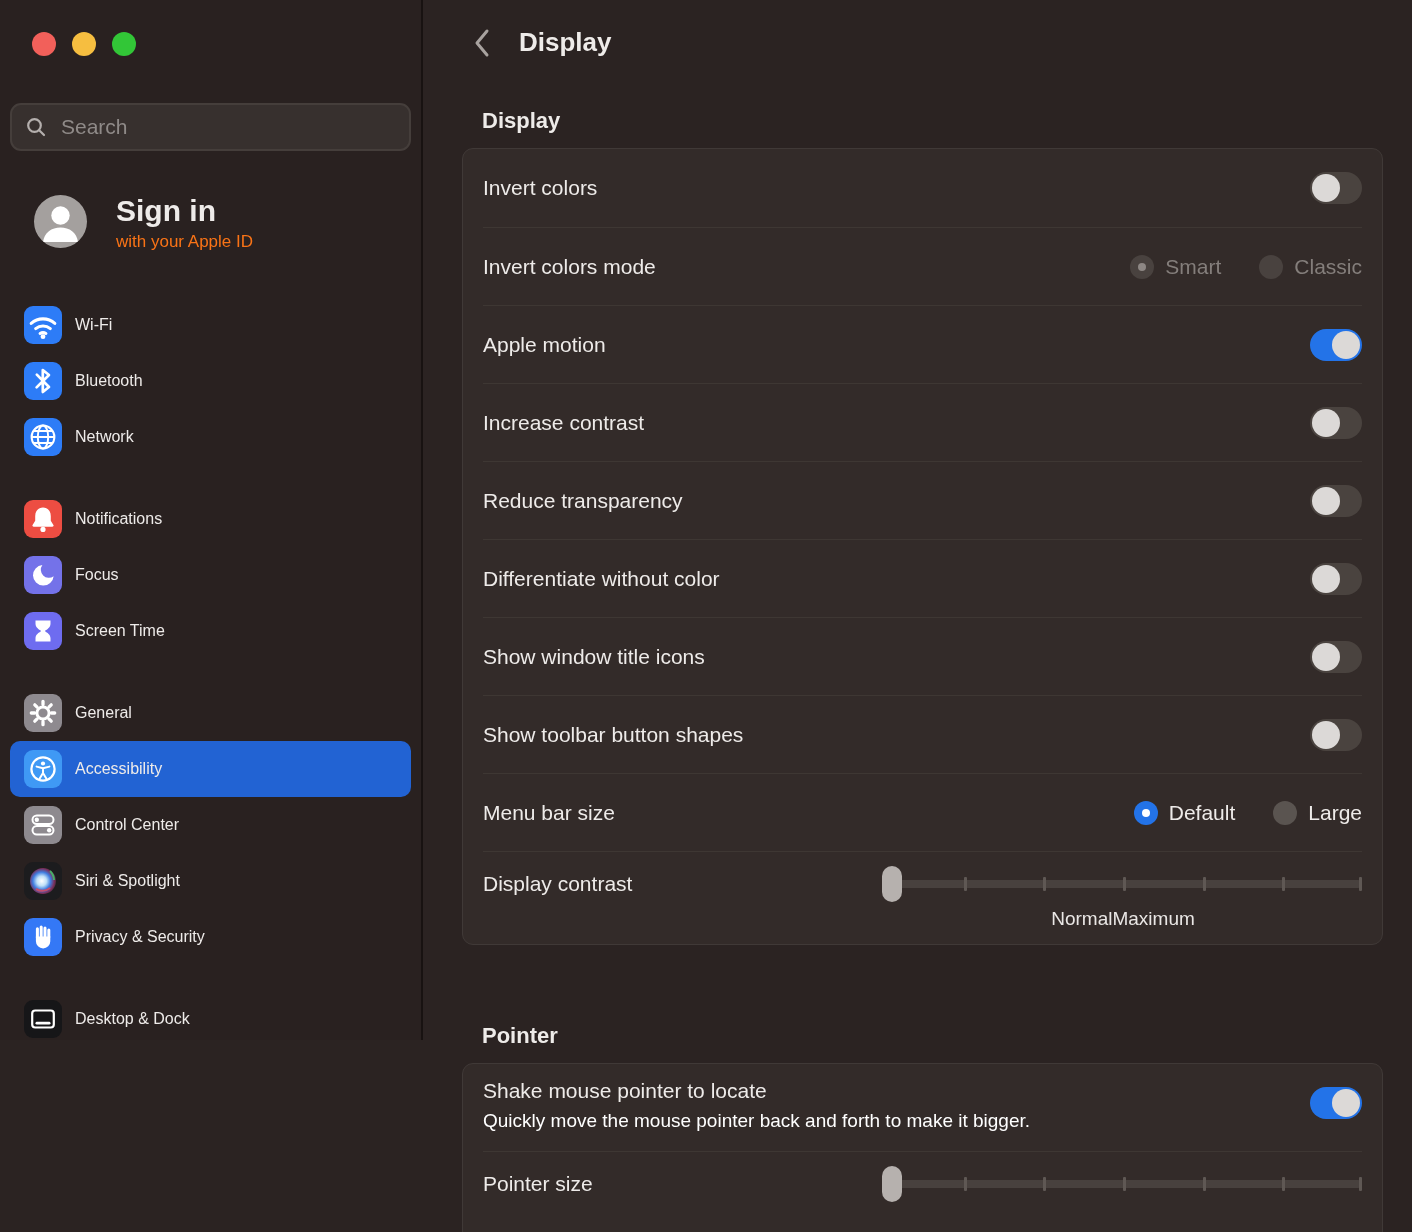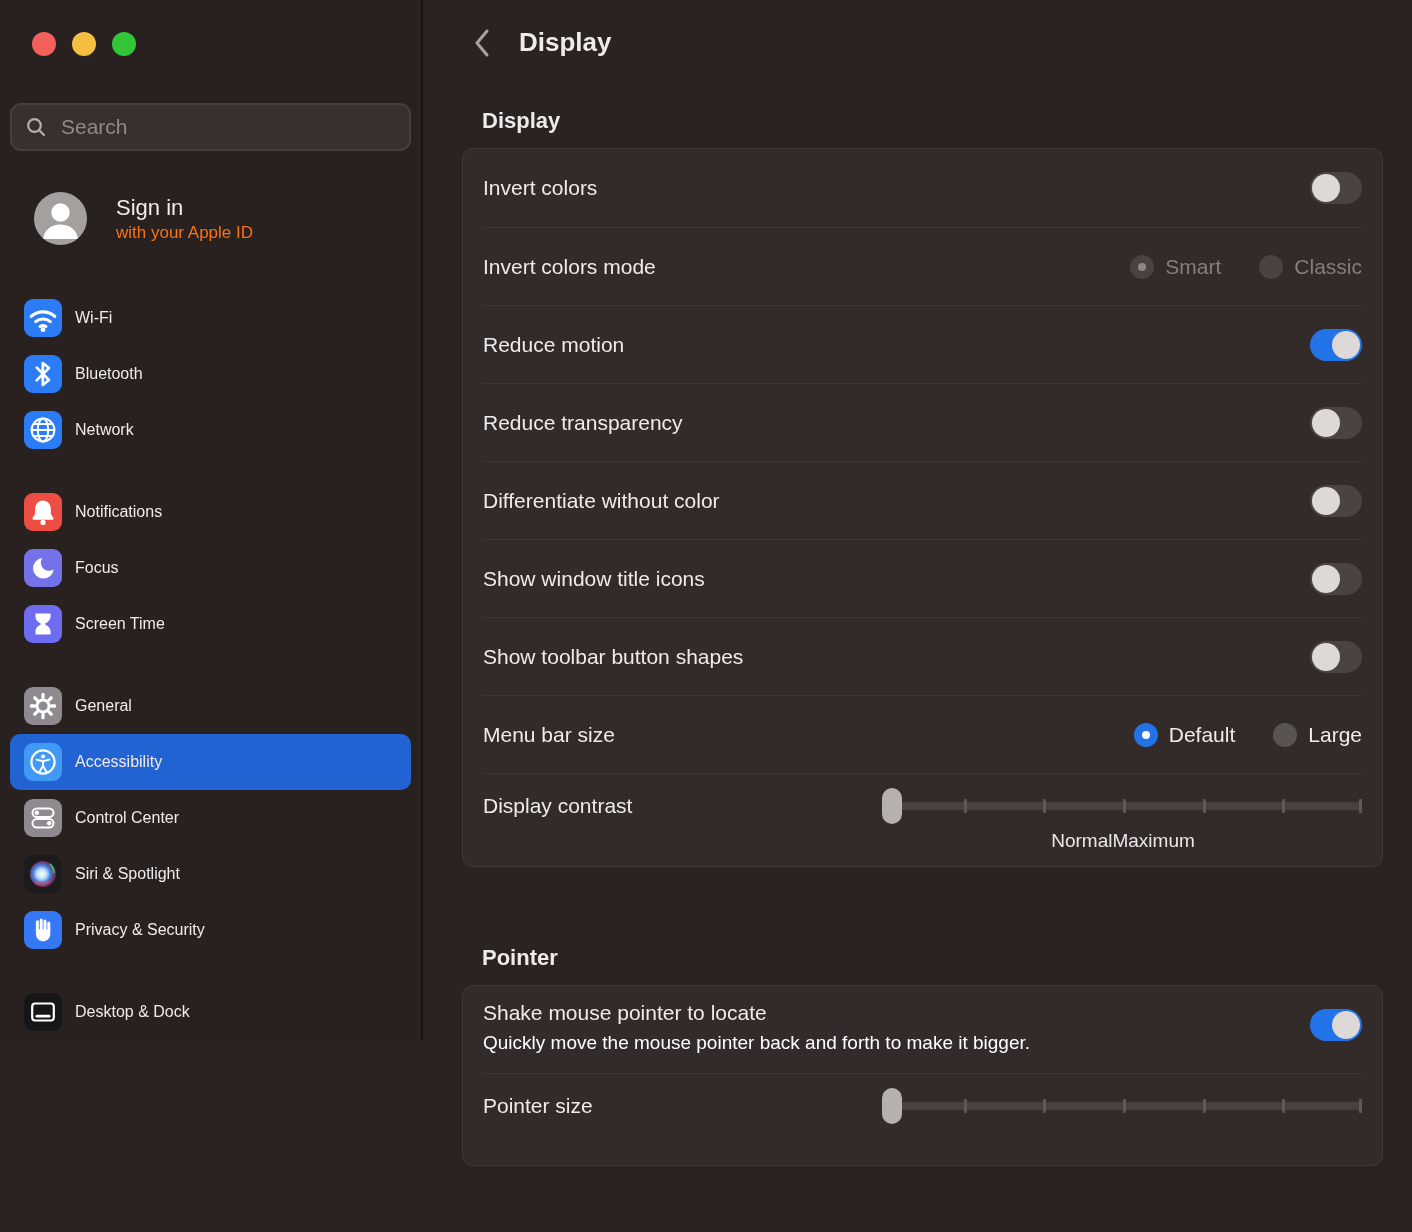--- a/index.html
+++ b/index.html
@@ -23,21 +23,21 @@
     background:#37302e;border:2px solid #453e3b;border-radius:11px;
     display:flex;align-items:center;gap:11px;padding:0 12px;
   }
   .search-input{
     flex:1;background:transparent;border:none;outline:none;
     color:#eeebe9;font-size:21px;font-family:inherit;
   }
   .search-input::placeholder{color:#8f8a88;}
   .signin{display:flex;align-items:center;gap:29px;margin:41px 0 0 34px;}
   .avatar{width:53px;height:53px;border-radius:50%;background:#a4a09e;overflow:hidden;flex:0 0 53px;}
-  .signin-title{font-size:22px;font-weight:normal;line-height:1.25;}
+  .signin-title{font-size:30px;font-weight:bold;line-height:1.25;}
   .signin-sub{font-size:17px;color:#f97316;margin-top:2px;}
   nav{margin-top:45px;}
   .sidebar-group{margin-bottom:26px;}
   .sidebar-item{
     display:flex;align-items:center;gap:13px;height:56px;
     margin:0 10px;padding-left:14px;border-radius:10px;box-sizing:border-box;
   }
   .sidebar-item.selected{background:#2263d3;}
   .side-icon{
     width:38px;height:38px;flex:0 0 38px;border-radius:9px;
@@ -333,23 +333,31 @@
                 <span class="radio-label">Smart</span>
               </span>
               <span class="radio-opt">
                 <span class="radio unselected"></span>
                 <span class="radio-label">Classic</span>
               </span>
             </div>
           </div>
           <div class="row">
             <div class="row-left">
-              <div class="row-label">Reduce motion</div>
+              <div class="row-label">Apple motion</div>
             </div>
             <div class="toggle on">
+              <span class="knob"></span>
+            </div>
+          </div>
+          <div class="row">
+            <div class="row-left">
+              <div class="row-label">Increase contrast</div>
+            </div>
+            <div class="toggle off">
               <span class="knob"></span>
             </div>
           </div>
           <div class="row">
             <div class="row-left">
               <div class="row-label">Reduce transparency</div>
             </div>
             <div class="toggle off">
               <span class="knob"></span>
             </div>

